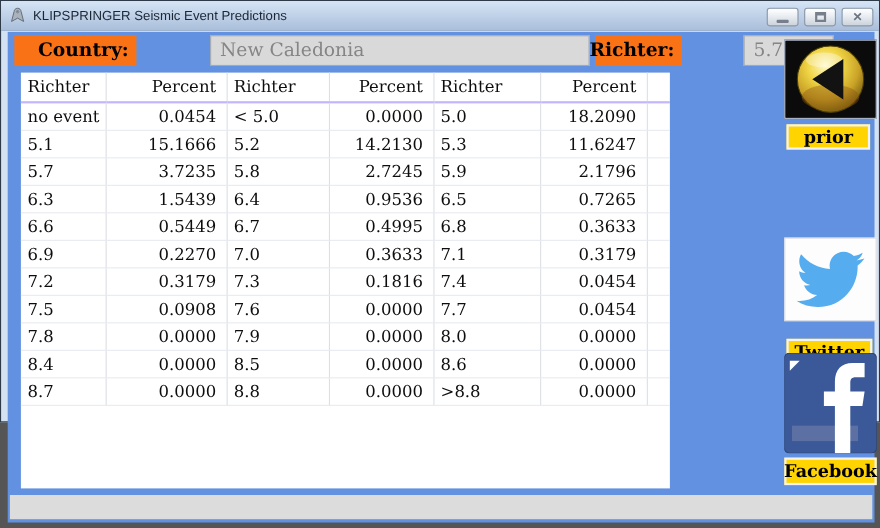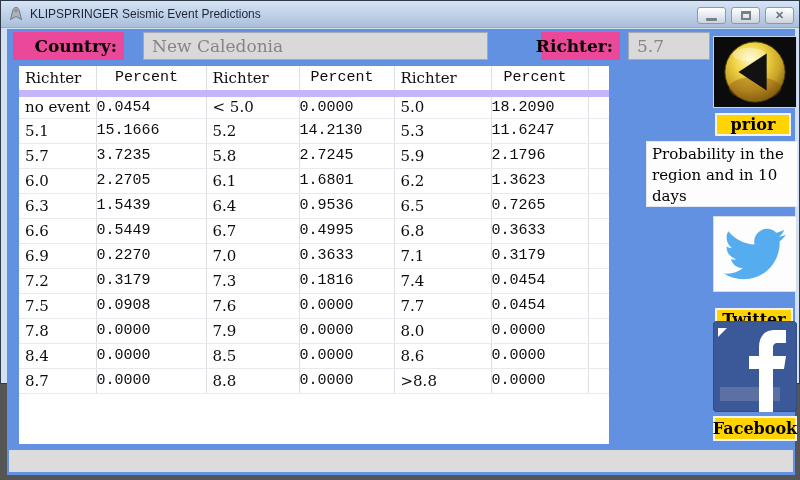--- a/index.html
+++ b/index.html
@@ -24,43 +24,43 @@
             color:#6a7380; font-family:"Liberation Sans", sans-serif;
             font-size:11px; font-weight:bold; cursor:default; }
   .glyph-min { width:11px; height:3px; background:#767f8b; border-radius:1px; margin-top:7px; }
   .glyph-max { width:10px; height:9px; border:2px solid #767f8b; border-top-width:3px; }
 
   
   .client { position:absolute; left:6px; top:28px; width:788px; height:446px;
             background:#6191e0; }
 
   
-  .fieldlabel { position:absolute; top:3px; height:28px; background:#ec4899;
+  .fieldlabel { position:absolute; top:3px; height:28px; background:#f97316;
                 font-size:17px; font-weight:bold; color:#000;
                 display:flex; align-items:center; justify-content:flex-end;
                 padding-right:7px; }
   .fieldinput { position:absolute; top:3px; height:28px; background:#d9d9d9;
                 border:1px solid #a3a9b1; font-size:17px; color:#858585;
                 display:flex; align-items:center; padding-left:8px;
-                font-family:"DejaVu Serif", serif; }
+                font-family:"DejaVu Serif", serif;margin-left:48px; }
   .lbl-country { left:6px;  width:111px; }
   .inp-country { left:136px; width:345px; }
   .lbl-richter { left:534px; width:79px; }
   .inp-richter { left:621px; width:82px; }
 
   
   .tablewrap { position:absolute; left:12px; top:37px; width:590px; height:378px;
                background:#fff; }
   table { border-collapse:collapse; table-layout:fixed; width:590px;
           font-size:15px; color:#0d0d0d; }
   th, td { height:25px; border-right:1px solid #dcdfe4; border-bottom:1px solid #e7eaef;
            white-space:nowrap; overflow:hidden; font-weight:normal; }
-  thead th { height:27px; border-bottom:7px solid #c4b5fd; }
+  thead th { height:27px; border-bottom:2px solid #c4b5fd; }
   .rich { text-align:left;  padding-left:6px; }
-  .pct  { padding-right:9px;font-family:Liberation Mono, monospace; }
+  .pct  { text-align:right; padding-right:9px; }
   .fillcol { border-right:none; }
 
   
   .img-btn { position:absolute; cursor:pointer; }
   .prior-btn { left:706px; top:7px; width:84px; height:72px; background:#0b0b0b;
                border:1px solid #c9d6ea; }
   .gold-label { position:absolute; background:#ffd400; border:2px solid #f3f3f3;
                 color:#000; font-size:16px; font-weight:bold;
                 display:flex; align-items:center; justify-content:center; cursor:pointer;text-align:center; }
   .prior-label    { left:708px; top:84px;  width:76px; height:23px; }
@@ -156,29 +156,20 @@
             <tr>
               <td class="rich">5.7</td>
               <td class="pct">3.7235</td>
               <td class="rich">5.8</td>
               <td class="pct">2.7245</td>
               <td class="rich">5.9</td>
               <td class="pct">2.1796</td>
               <td class="fillcol"></td>
             </tr>
             <tr>
-              <td class="rich">6.0</td>
-              <td class="pct">2.2705</td>
-              <td class="rich">6.1</td>
-              <td class="pct">1.6801</td>
-              <td class="rich">6.2</td>
-              <td class="pct">1.3623</td>
-              <td class="fillcol"></td>
-            </tr>
-            <tr>
               <td class="rich">6.3</td>
               <td class="pct">1.5439</td>
               <td class="rich">6.4</td>
               <td class="pct">0.9536</td>
               <td class="rich">6.5</td>
               <td class="pct">0.7265</td>
               <td class="fillcol"></td>
             </tr>
             <tr>
               <td class="rich">6.6</td>
@@ -259,21 +250,20 @@
         </defs>
         <rect width="84" height="72" fill="#0b0b0b"></rect>
         <circle cx="42" cy="36" r="31" fill="url(#orb)" stroke="#4e3e06" stroke-width="1"></circle>
         <ellipse cx="42" cy="53" rx="27" ry="12" fill="rgba(140,85,15,0.40)"></ellipse>
         <ellipse cx="36" cy="18" rx="17" ry="7" fill="rgba(255,255,255,0.35)"></ellipse>
         <polygon points="54,17 54,55 25,36" fill="#121212"></polygon>
       </svg>
     </div>
     <div class="gold-label prior-label">prior</div>
 
-    <div class="infobox">Probability in the region and in 10 days</div>
 
     <div class="img-btn twitter-btn">
       <svg viewBox="0 0 512 512" width="62" height="62">
         <path fill="#55acee" d="M459.37 151.716c.325 4.548.325 9.097.325 13.645 0 138.72-105.583 298.558-298.558 298.558-59.452 0-114.68-17.219-161.137-47.106 8.447.974 16.568 1.299 25.34 1.299 49.055 0 94.213-16.568 130.274-44.832-46.132-.975-84.792-31.188-98.112-72.772 6.498.974 12.995 1.624 19.818 1.624 9.421 0 18.843-1.3 27.614-3.573-48.081-9.747-84.143-51.98-84.143-102.985v-1.299c13.969 7.797 30.214 12.67 47.431 13.319-28.264-18.843-46.781-51.005-46.781-87.391 0-19.492 5.197-37.36 14.294-52.954 51.655 63.675 129.3 105.258 216.365 109.807-1.624-7.797-2.599-15.918-2.599-24.04 0-57.828 46.782-104.934 104.934-104.934 30.213 0 57.502 12.67 76.67 33.137 23.715-4.548 46.456-13.32 66.599-25.34-7.798 24.366-24.366 44.833-46.132 57.827 21.117-2.273 41.584-8.122 60.426-16.243-14.292 20.791-32.161 39.308-52.628 54.253z"></path>
       </svg>
     </div>
     <div class="gold-label twitter-label">Twitter</div>
 
     <div class="img-btn facebook-btn">
       <svg viewBox="0 0 84 91" width="84" height="91">

